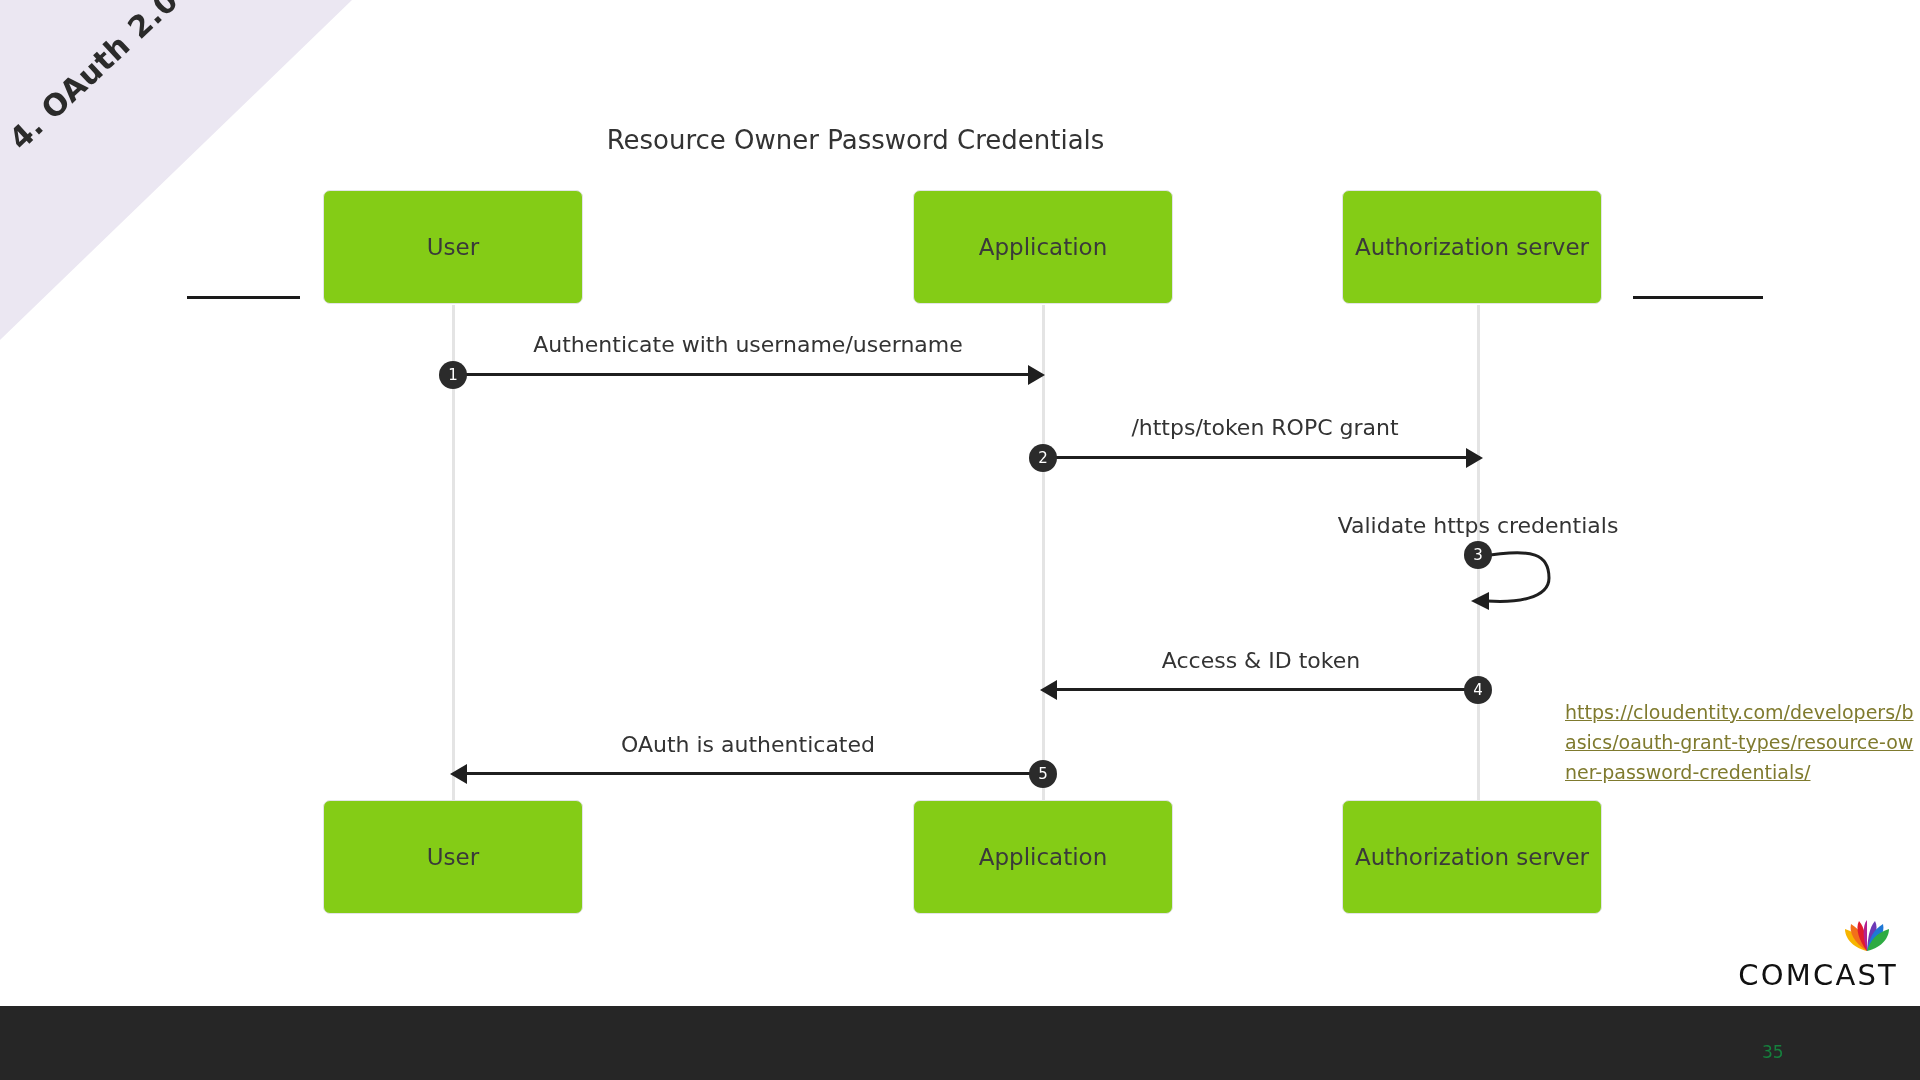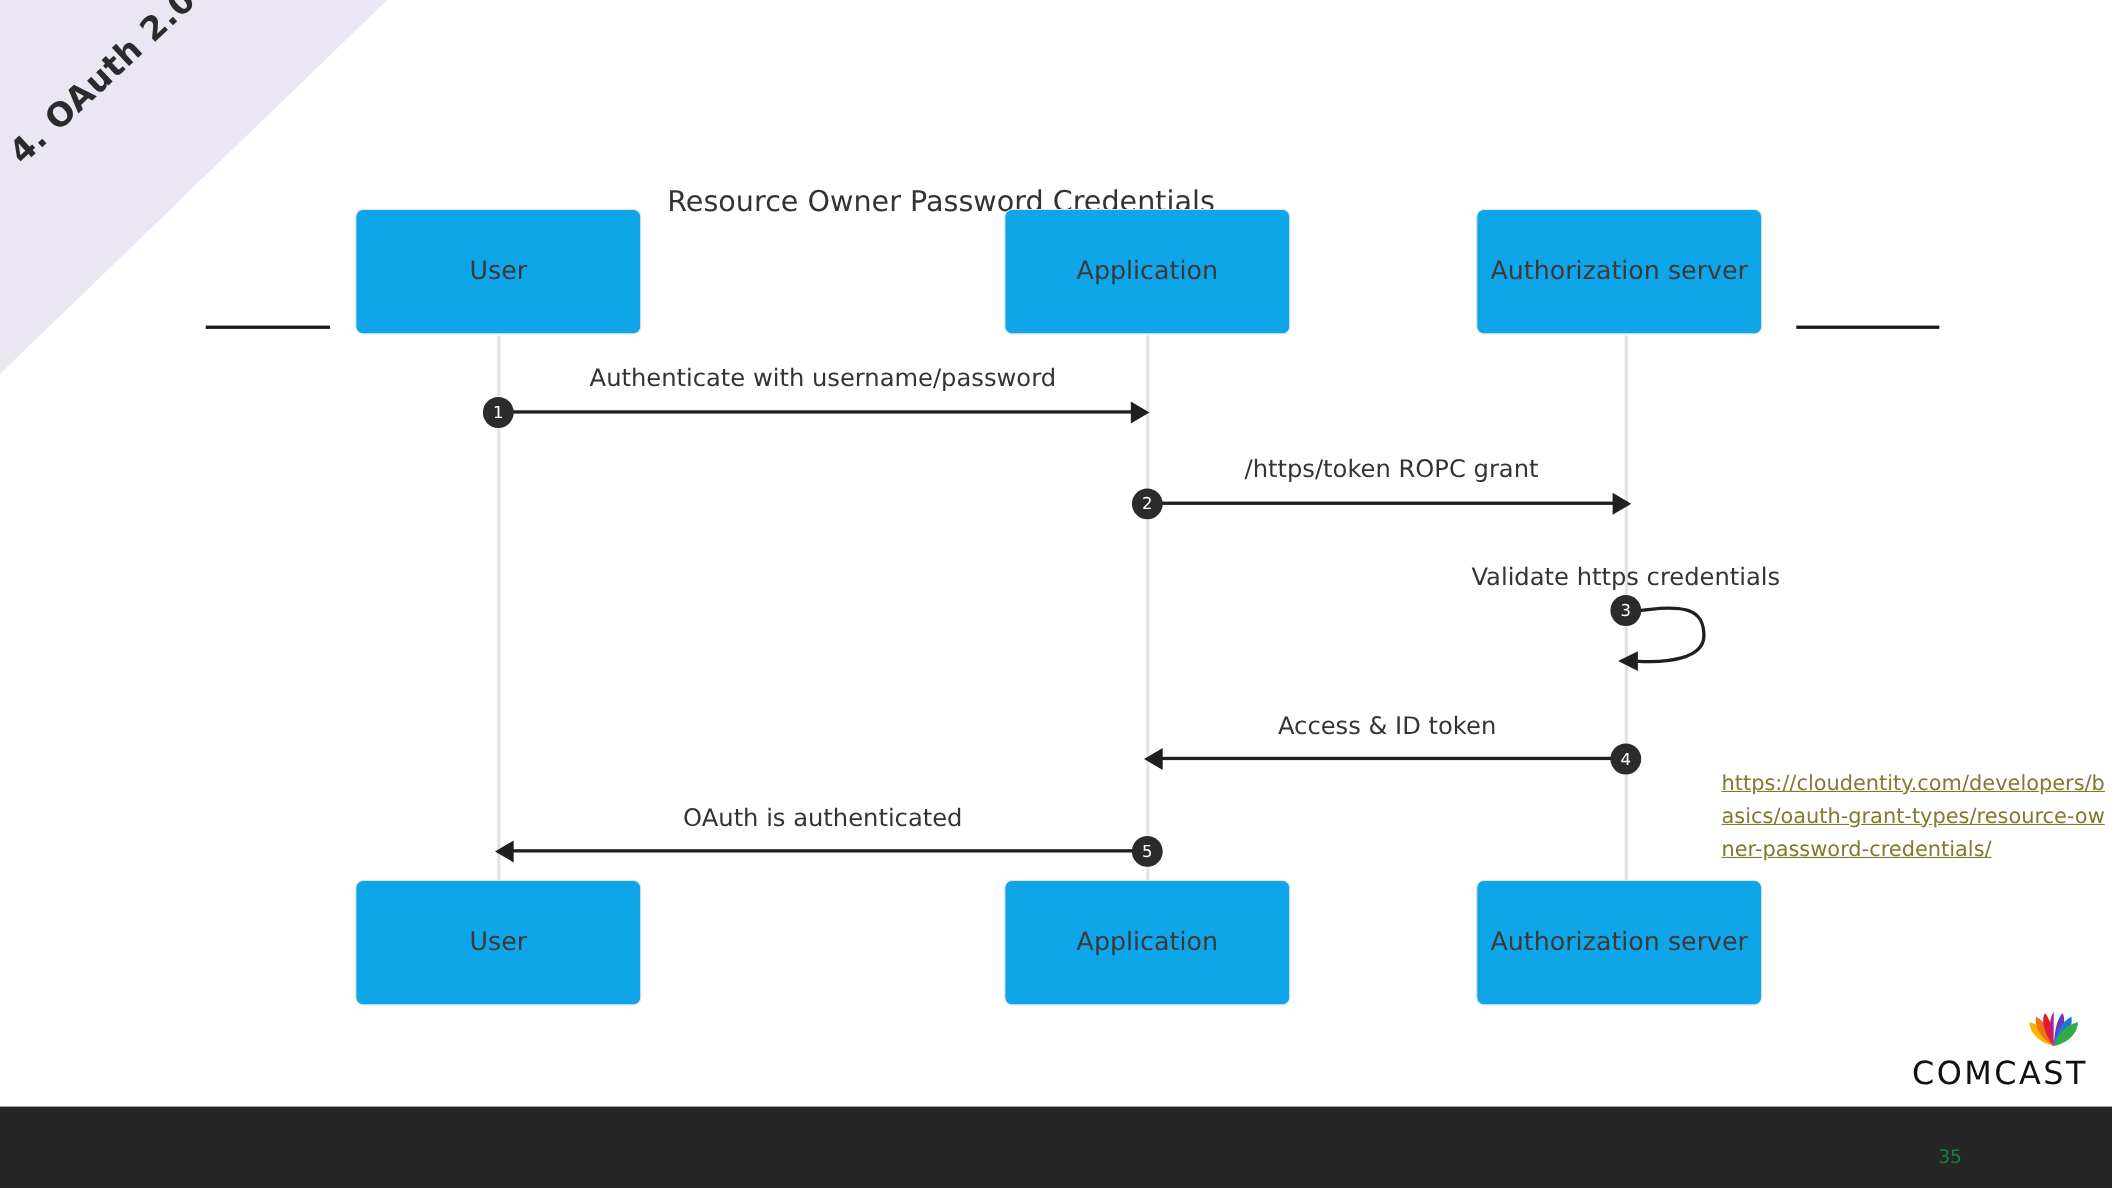--- a/index.html
+++ b/index.html
@@ -50,41 +50,40 @@
 
   
   #diagram-title {
     position: absolute;
     left: 0;
     top: 125px;
     width: 1641px;
     text-align: center;
     font-size: 26px;
     color: #333333;
-    margin-top: 44px;
   }
   
   #diagram-title span { position: relative; left: 35px; }
 
   
   .side-rule {
     position: absolute;
     height: 3px;
     background: #1a1a1a;
     top: 296px;
   }
   #side-rule-left  { left: 187px;  width: 113px; }
   #side-rule-right { left: 1633px; width: 130px; }
 
   
   .participant-box {
     position: absolute;
     width: 260px;
     height: 114px;
-    background: #0ea5e9;
+    background: #84cc16;
     border: 1px solid #e2e4e6;
     border-radius: 7px;
     box-sizing: border-box;
     display: flex;
     align-items: center;
     justify-content: center;
     font-size: 23px;
     color: #3a3a3a;
   }
   .lifeline {
@@ -218,21 +217,21 @@
   <span>User</span>
 </div>
 <div class="participant-box" id="participant-top-app">
   <span>Application</span>
 </div>
 <div class="participant-box" id="participant-top-auth">
   <span>Authorization server</span>
 </div>
 
 <div class="message">
-  <div class="msg-label" style="left:748px; top:332px;">Authenticate with username/password</div>
+  <div class="msg-label" style="left:748px; top:332px;">Authenticate with username/username</div>
   <div class="msg-arrow-line" style="left:453px; top:373px; width:587px;"></div>
   <div class="arrow-head right" style="left:1028px; top:365px;"></div>
   <div class="step-badge" style="left:439px; top:361px;">1</div>
 </div>
 
 <div class="message">
   <div class="msg-label" style="left:1265px; top:415px;">/https/token ROPC grant</div>
   <div class="msg-arrow-line" style="left:1043px; top:456px; width:437px;"></div>
   <div class="arrow-head right" style="left:1466px; top:448px;"></div>
   <div class="step-badge" style="left:1029px; top:444px;">2</div>

